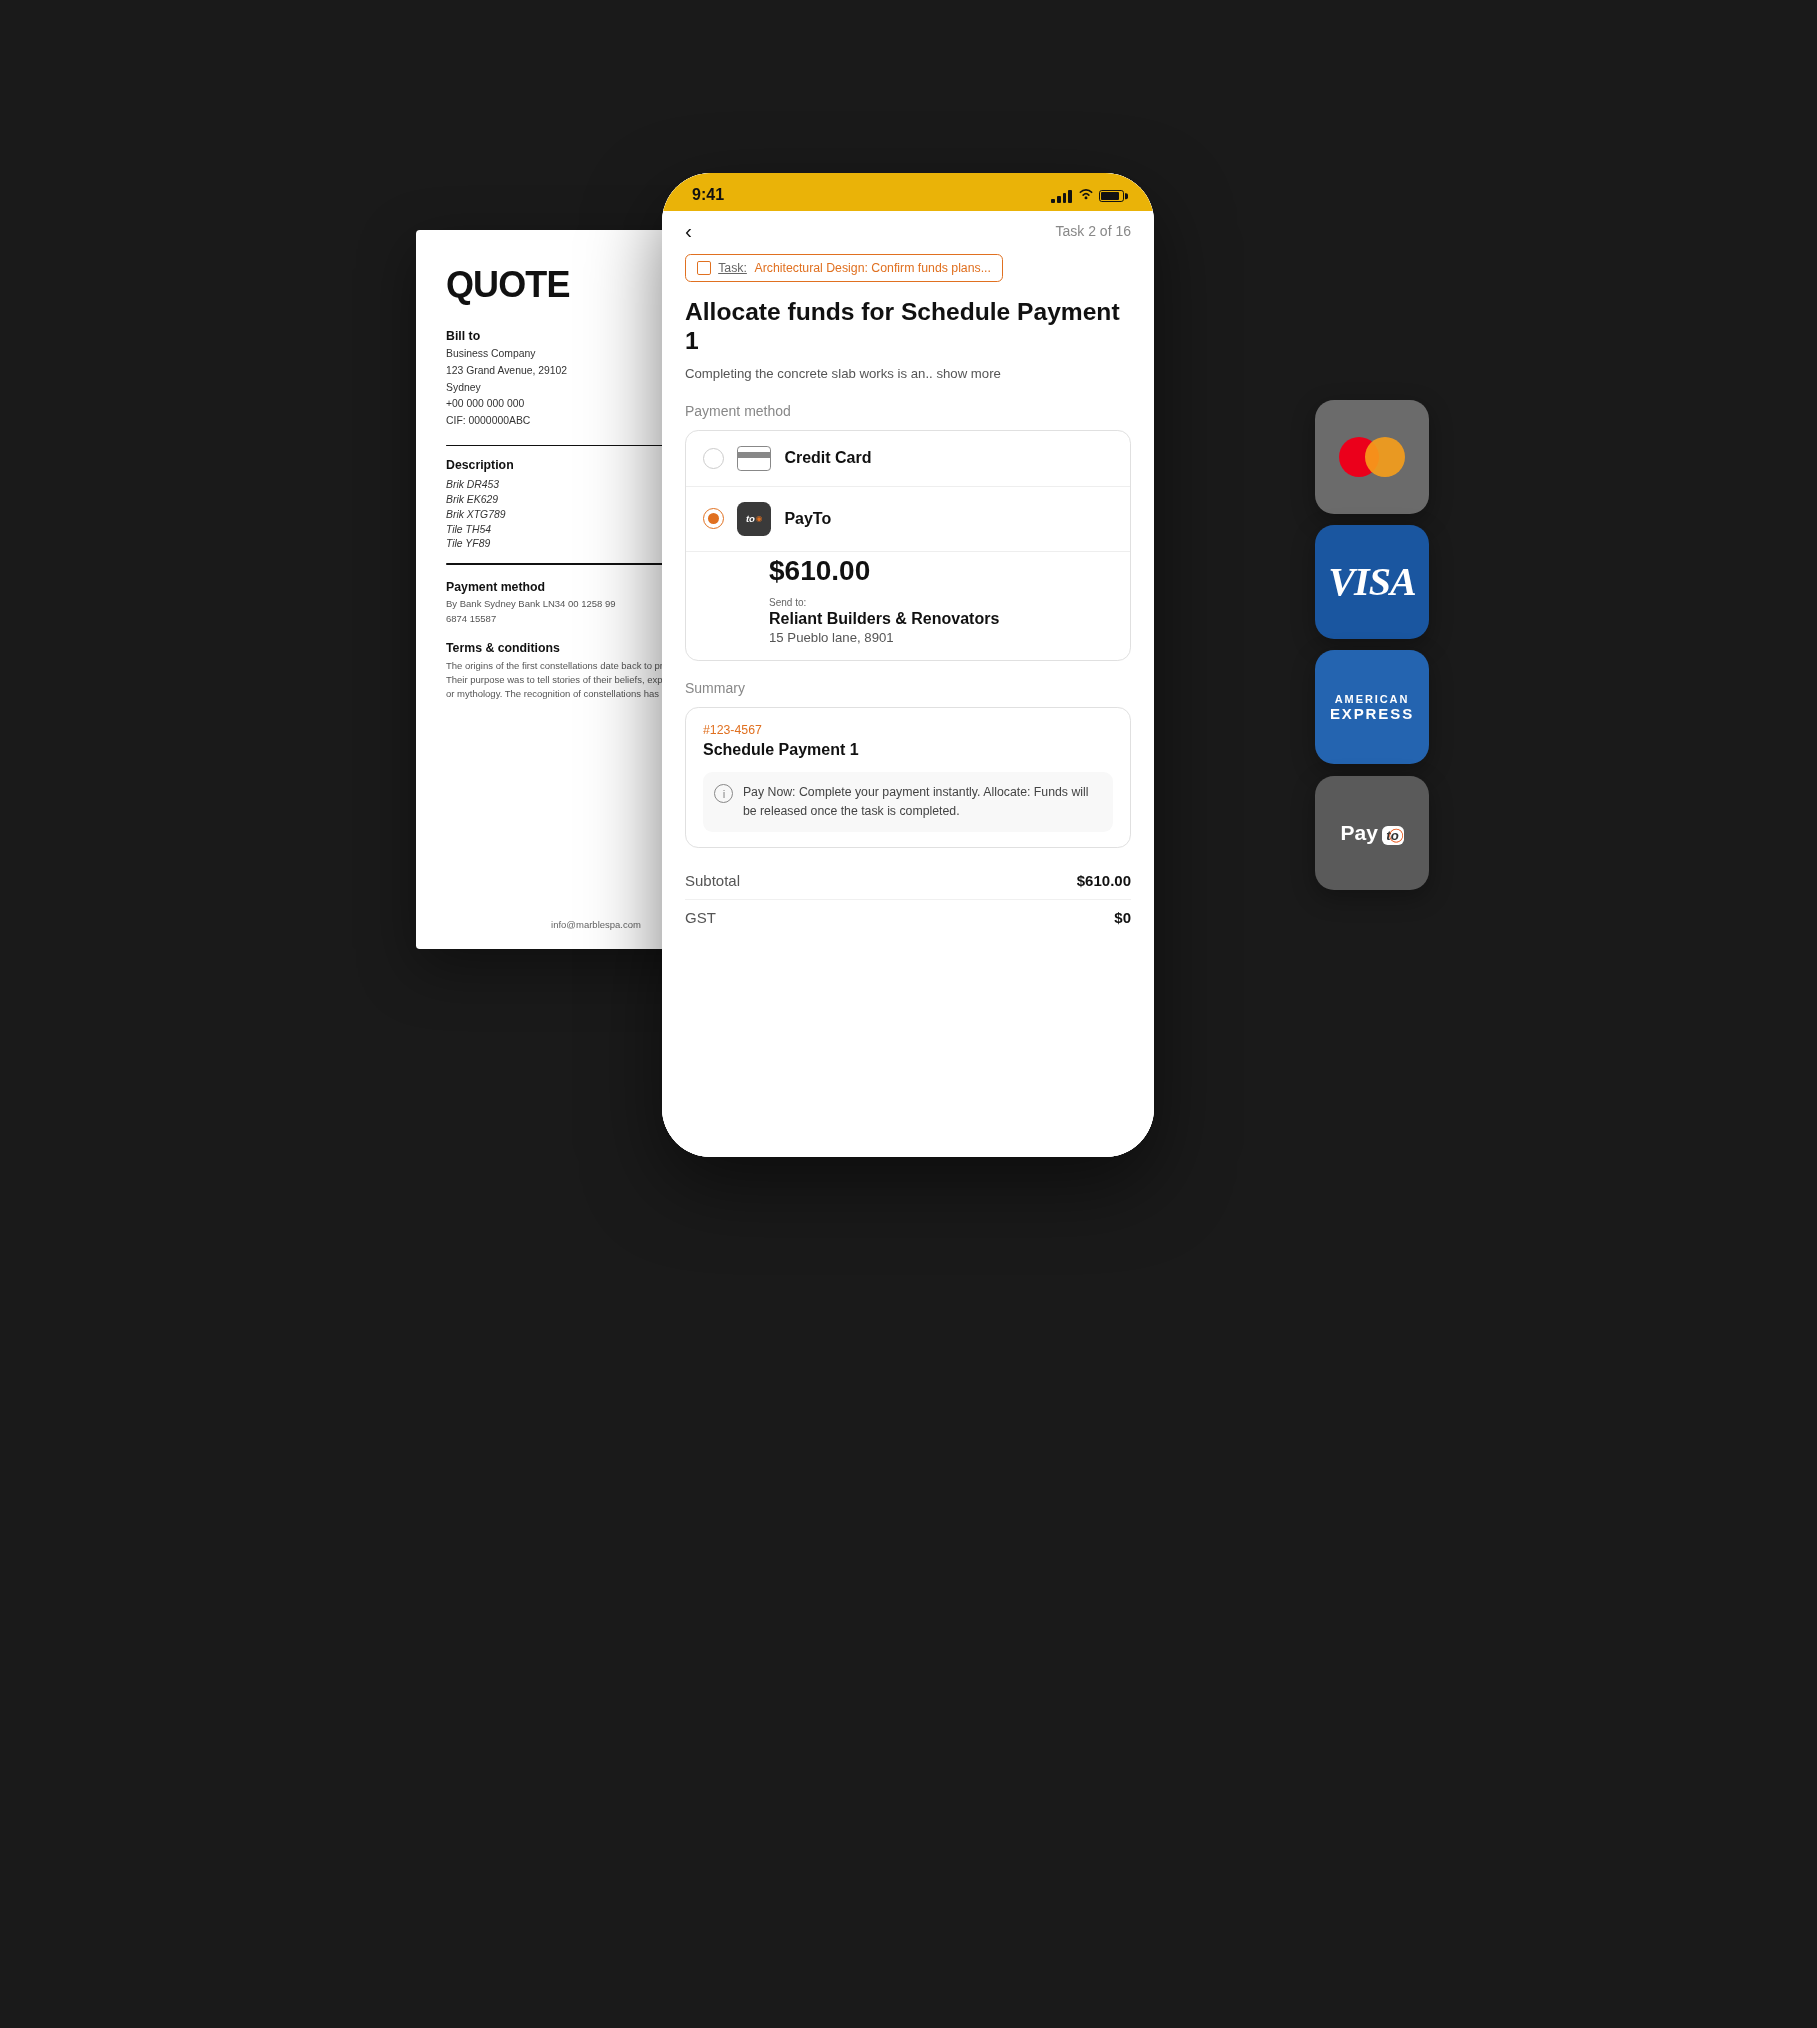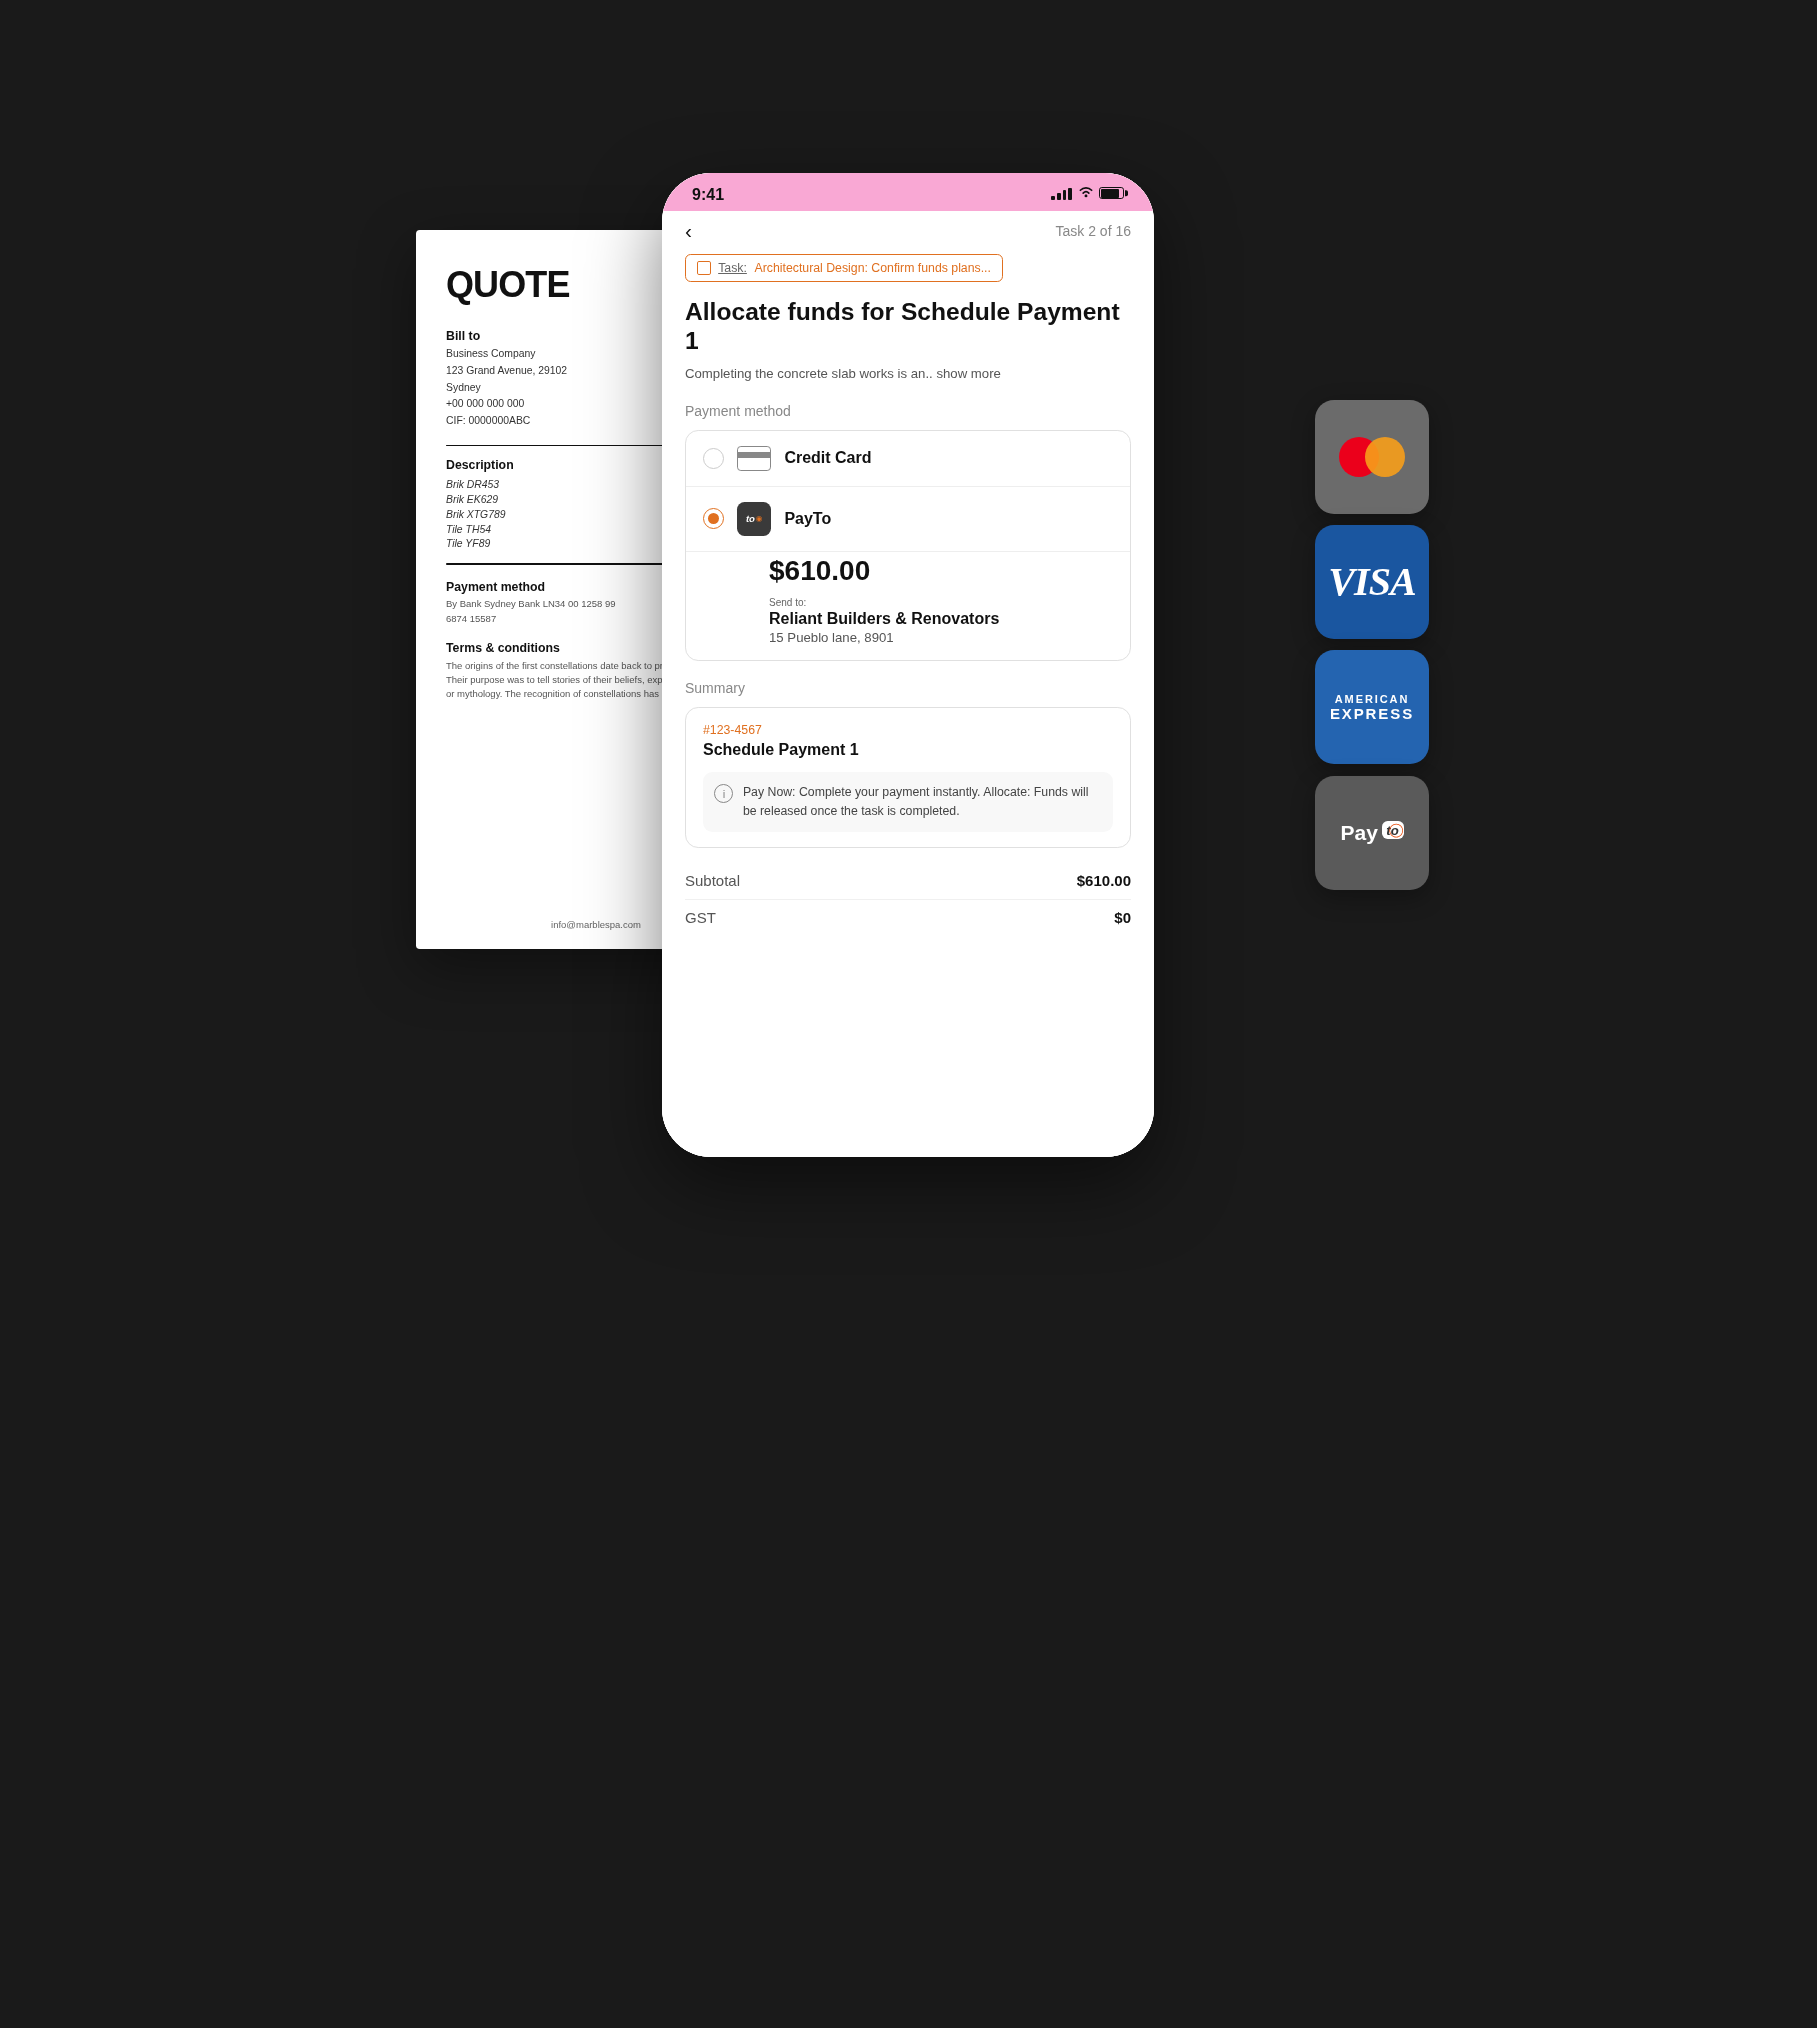--- a/index.html
+++ b/index.html
@@ -195,21 +195,21 @@
       font-size: 15px;
       font-weight: 900;
       color: #fff;
       letter-spacing: 1.9px;
       display: block;
     }
 
     
     .payto-card-logo {
       display: flex;
-      align-items: flex-start;
+      align-items: flex-end;
       gap: 3.8px;
     }
     .payto-card-word {
       font-size: 21px;
       font-weight: 700;
       color: #fff;
     }
     .payto-badge {
       background: #fff;
       border-radius: 5.7px;
@@ -249,23 +249,23 @@
       border-radius: 47px;
       overflow: hidden;
       display: flex;
       flex-direction: column;
     }
 
     
     .status-bar {
       display: flex;
       justify-content: space-between;
-      align-items: flex-start;
+      align-items: flex-end;
       padding: 13.2px 30px 7.6px 30px;
-      background: #f9a8d4;
+      background: #eab308;
     }
     .status-time {
       font-size: 16px;
       font-weight: 700;
       color: #111;
     }
     .status-icons {
       display: flex;
       align-items: center;
       gap: 5.7px;

